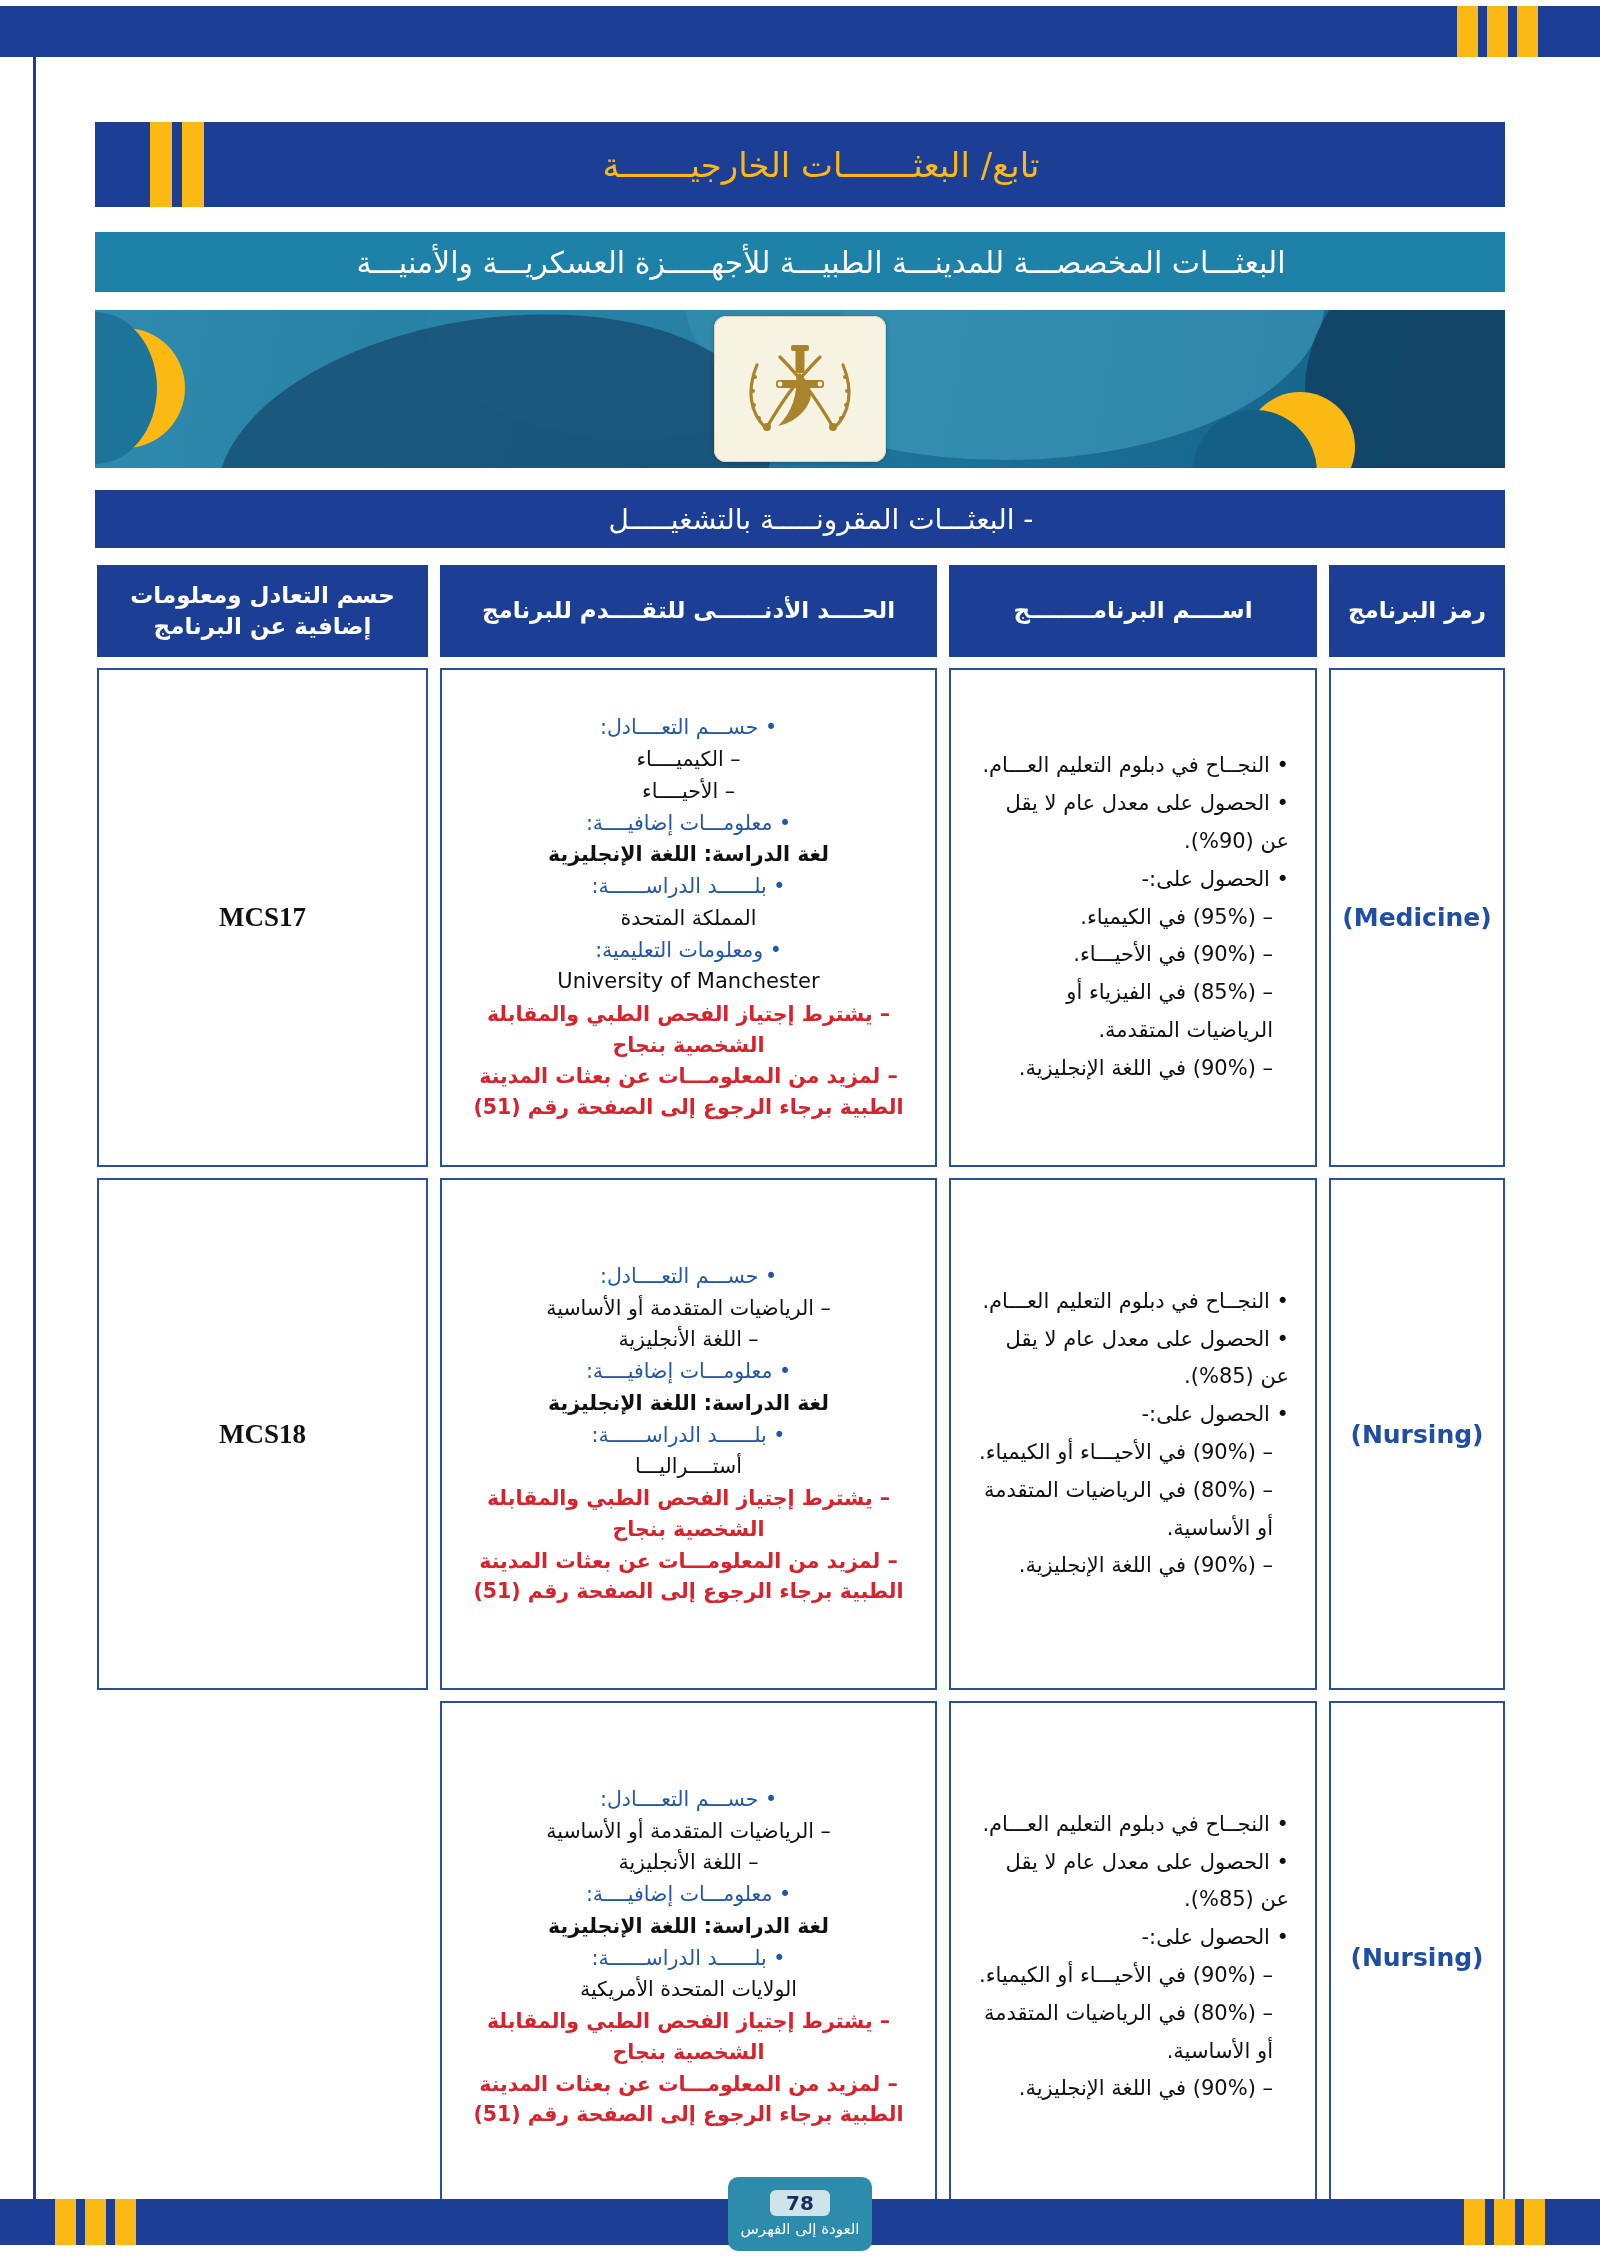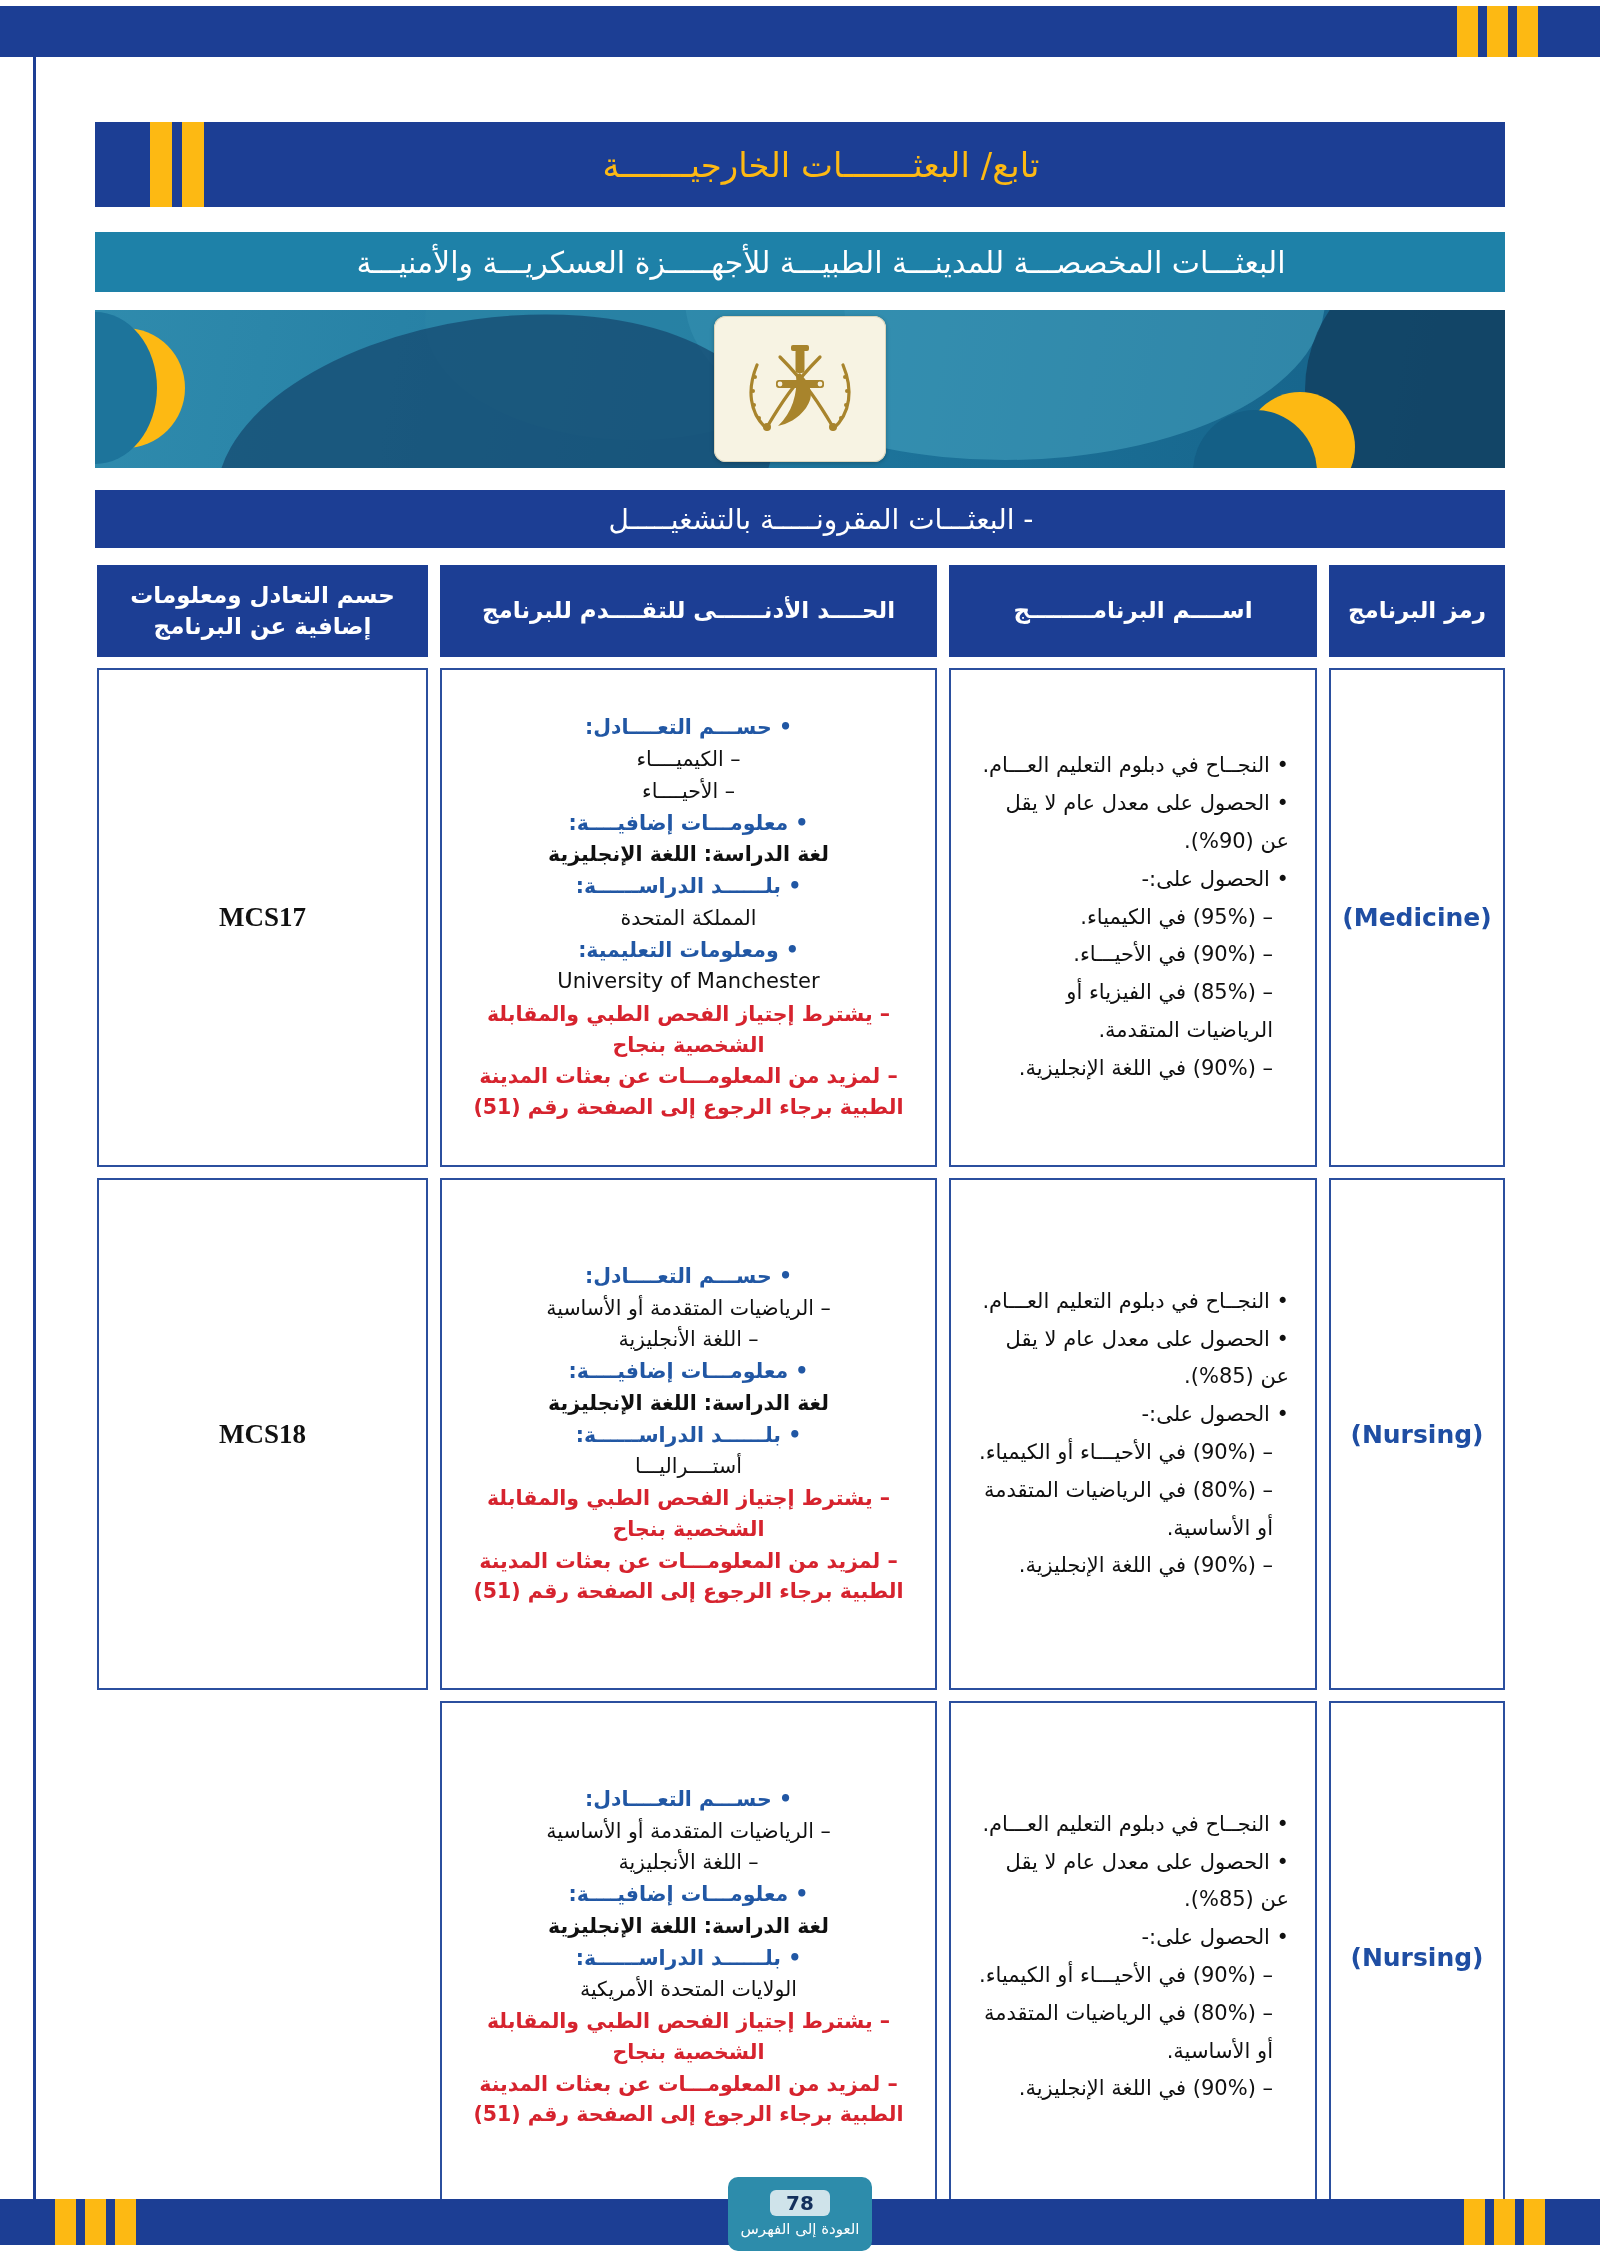--- a/index.html
+++ b/index.html
@@ -50,21 +50,21 @@
   .r0 { min-height:457px; } .r1 { min-height:499px; } .r2 { min-height:512px; }
   .cell-code { display:flex; align-items:center; justify-content:center; direction:ltr;
                font-family:"Liberation Serif", serif; font-weight:bold; font-size:27px; color:#111; }
   .cell-name { display:flex; align-items:center; justify-content:center; direction:ltr;
                color:#1f4ea3; font-weight:bold; font-size:25px; }
   .cell-req  { display:flex; flex-direction:column; justify-content:center;
                padding:12px 26px; font-size:21px; line-height:1.8; color:#101010; text-align:right; }
   .req-line.indent { padding-right:16px; }
   .cell-info { display:flex; flex-direction:column; justify-content:center; gap:1px;
                padding:14px 12px; font-size:20.5px; line-height:1.5; text-align:center; color:#101010; }
-  .info-line.heading { color:#2157a4; font-weight:bold; }
+  .info-line.heading { color:#2157a4; font-weight:normal; }
   .info-line.bold { font-weight:bold; }
   .info-line.red { color:#d6232e; font-weight:bold; }
   .info-line.latin { direction:ltr; font-size:21px; }
 
   
   .footer-band { position:absolute; left:0; right:0; bottom:18px; height:46px; background:#1c3e94; }
   .fs-left  { position:absolute; left:55px;  bottom:18px; height:46px; }
   .fs-right { position:absolute; right:55px; bottom:18px; height:46px; }
   .back-box { position:absolute; left:50%; bottom:12px; transform:translateX(-50%);
               width:144px; height:74px; background:#2d8cab; border-radius:10px; z-index:6;

